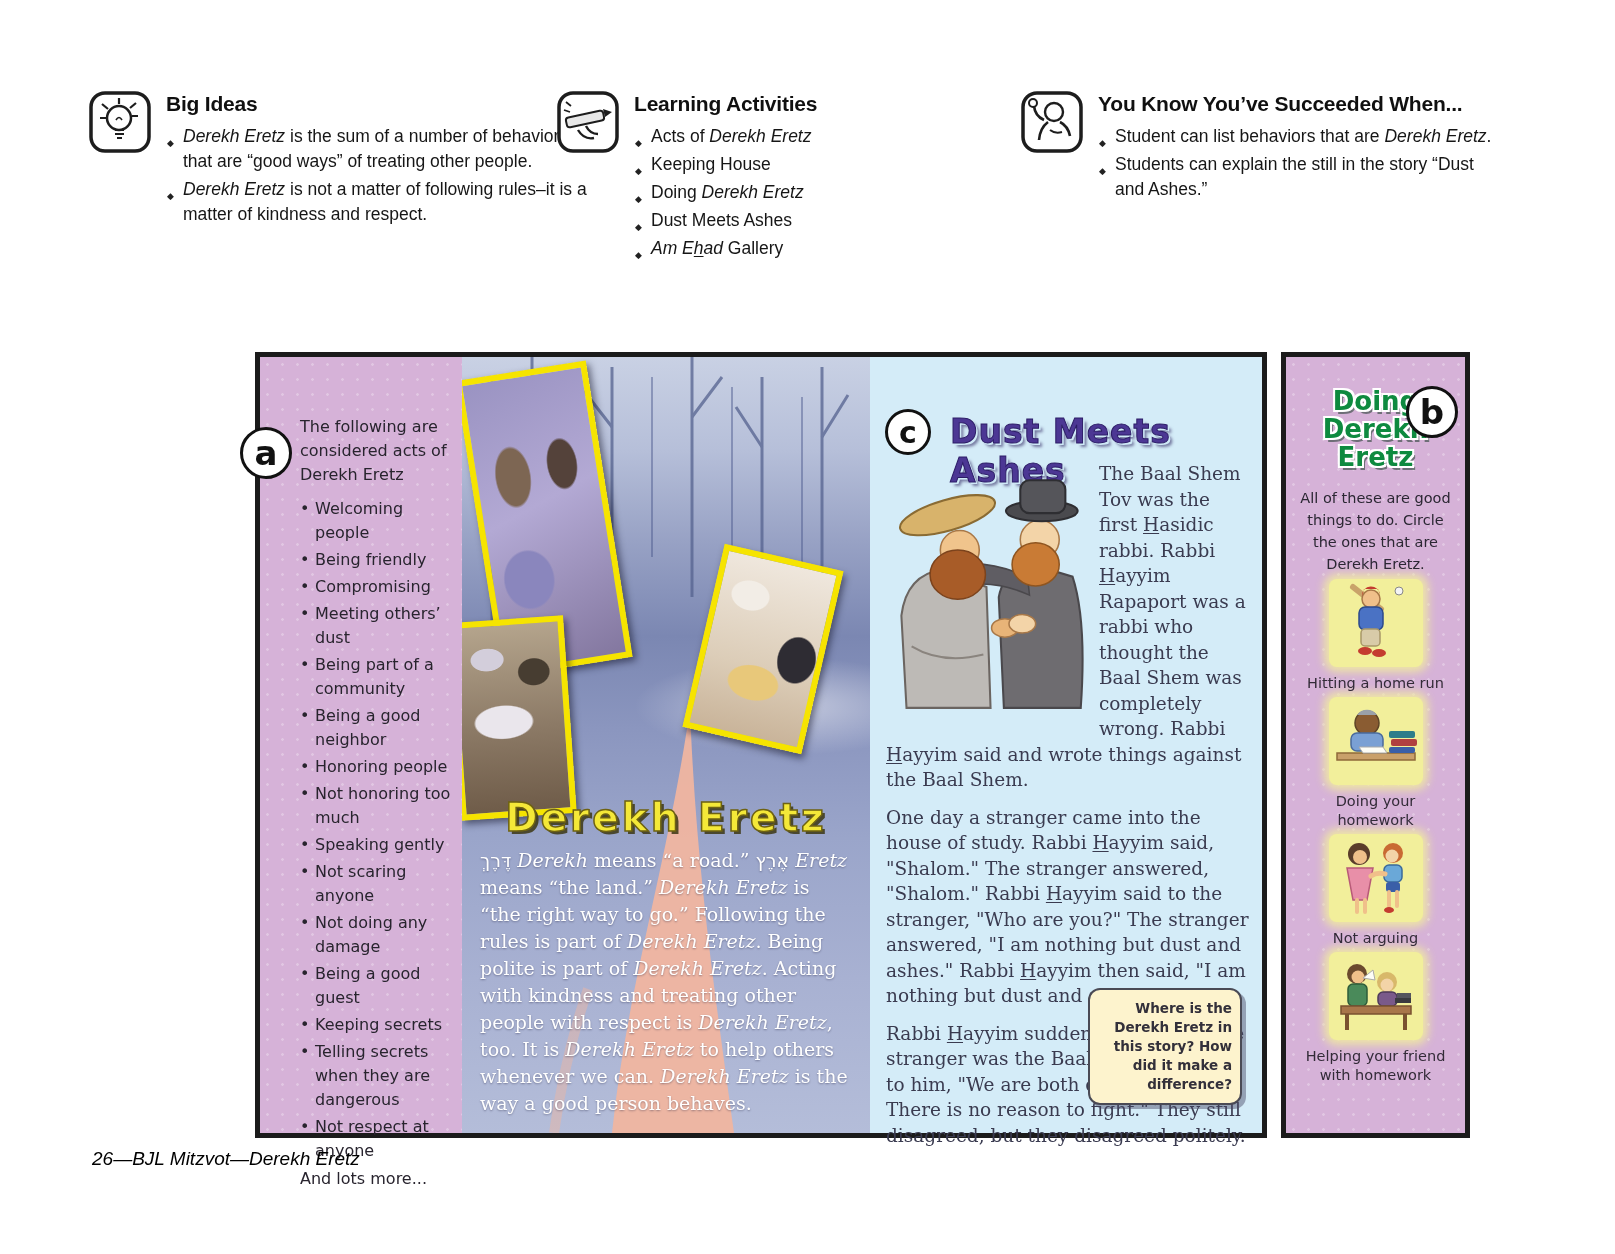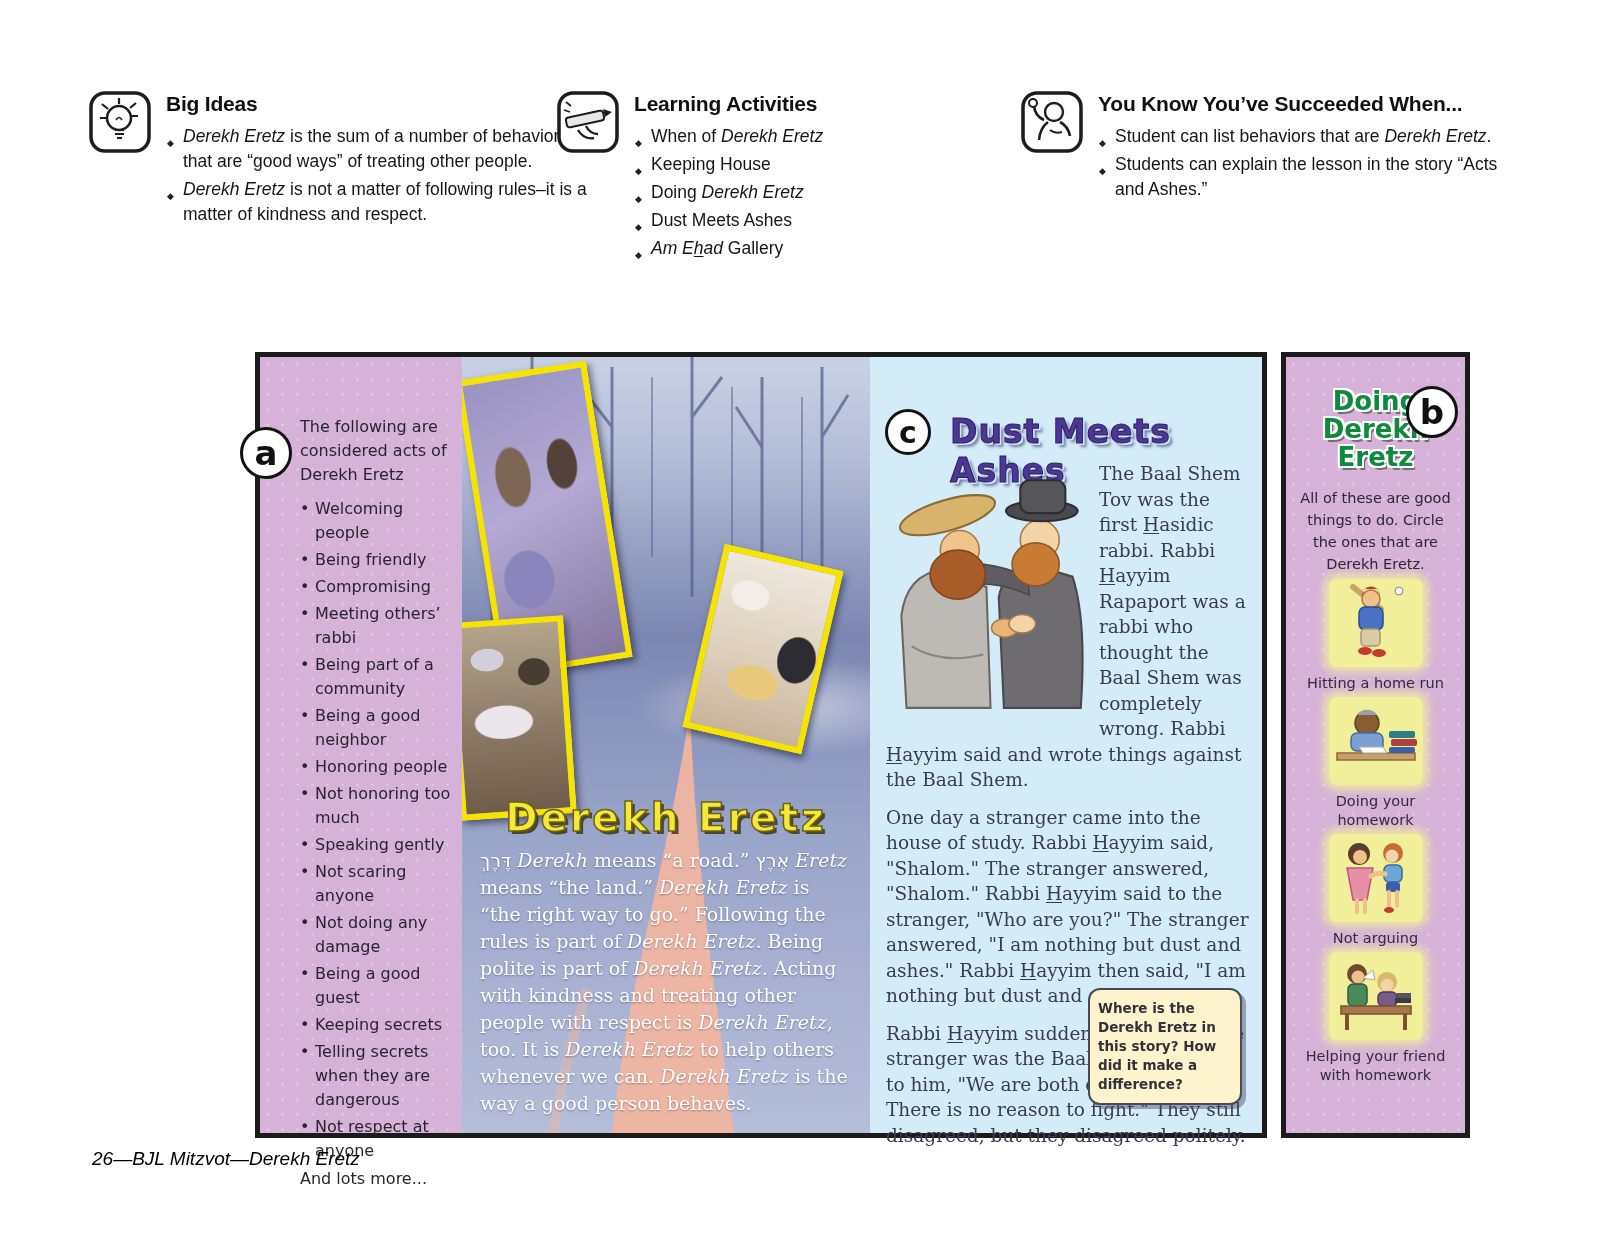--- a/index.html
+++ b/index.html
@@ -74,21 +74,21 @@
   .story-title { position:absolute; left:80px; top:55px; font-family:"DejaVu Sans", sans-serif;
     font-weight:bold; font-size:33px; letter-spacing:1px; color:#4c3794;
     -webkit-text-stroke:1px #2c1c66;
     text-shadow:2px 2px 0 #cfeaf7, 4px 4px 3px rgba(40,30,90,.55); }
   .story-body { position:absolute; left:16px; top:104px; width:364px;
     font-family:"DejaVu Serif", serif; font-size:18.5px; line-height:25.5px; color:#3a3b50; }
   .story-body p { margin-bottom:12px; }
   .rabbis { float:left; width:205px; height:250px; margin:4px 8px 4px 0; }
   .note-box { position:absolute; right:20px; bottom:28px; width:154px; background:#fdf3cd;
     border:2.5px solid #4a4a55; border-radius:12px; box-shadow:4px 4px 0 rgba(70,70,100,.45);
-    padding:9px 8px; text-align:left; font-family:"DejaVu Sans", sans-serif;
+    padding:9px 8px; text-align:right; font-family:"DejaVu Sans", sans-serif;
     font-size:13.5px; line-height:19px; font-weight:bold; color:#33303a; }
 
   
   .doing-box { position:absolute; left:1281px; top:352px; width:189px; height:786px;
     border:5px solid #1b1b1b; background:#d6b2d8;
     background-image:radial-gradient(rgba(255,255,255,.28) 1px, transparent 1.6px);
     background-size:15px 15px; padding-top:30px; }
   .doing-title { width:130px; margin:0 auto; text-align:center;
     font-family:"DejaVu Sans", sans-serif; font-weight:bold; font-size:26px; line-height:28px; color:#0e8a3f;
     text-shadow:-2px -2px 0 #fff, 2px -2px 0 #fff, -2px 2px 0 #fff, 2px 2px 0 #fff, 3px 4px 0 rgba(25,55,40,.55); }
@@ -141,21 +141,21 @@
         <rect x="3" y="3" width="58" height="58" rx="14" fill="#fff" stroke="#1d1d1d" stroke-width="3.5"></rect>
         <rect x="10" y="24" width="38" height="10" rx="3" transform="rotate(-12 29 29)" fill="#e8e8e8" stroke="#1d1d1d" stroke-width="2"></rect>
         <path d="M47 19 l9 3 -7 5 z" fill="#1d1d1d"></path>
         <path d="M22 40 q6 10 16 8 M30 36 q4 8 12 8" stroke="#1d1d1d" stroke-width="2.4" fill="#fff"></path>
         <path d="M10 12 l5 4 M8 20 l6 2" stroke="#1d1d1d" stroke-width="1.8"></path>
       </svg>
     </div>
     <div class="top-content">
       <h2>Learning Activities</h2>
       <ul>
-        <li><span><span>When of </span><span class="seg-i">Derekh Eretz</span></span></li>
+        <li><span><span>Acts of </span><span class="seg-i">Derekh Eretz</span></span></li>
         <li><span><span>Keeping House</span></span></li>
         <li><span><span>Doing </span><span class="seg-i">Derekh Eretz</span></span></li>
         <li><span><span>Dust Meets Ashes</span></span></li>
         <li><span><span class="seg-i">Am E</span><span class="seg-i seg-u">h</span><span class="seg-i">ad</span><span> Gallery</span></span></li>
       </ul>
     </div>
   </section>
 
   <section class="top-block" id="succeeded">
     <div class="sketch-icon">
@@ -165,34 +165,34 @@
         <path d="M28 32 q-8 6 -9 18 M40 32 q8 4 10 14" stroke="#1d1d1d" stroke-width="2.6" fill="none"></path>
         <path d="M24 30 q-9 -4 -10 -14" stroke="#1d1d1d" stroke-width="2.6" fill="none"></path>
         <circle cx="13" cy="13" r="4" fill="#fff" stroke="#1d1d1d" stroke-width="2"></circle>
         <path d="M30 40 q5 4 12 2" stroke="#1d1d1d" stroke-width="2" fill="none"></path>
       </svg>
     </div>
     <div class="top-content">
       <h2>You Know You’ve Succeeded When...</h2>
       <ul>
         <li><span><span>Student can list behaviors that are </span><span class="seg-i">Derekh Eretz</span><span>.</span></span></li>
-        <li><span><span>Students can explain the lesson in the story “Acts and Ashes.”</span></span></li>
+        <li><span><span>Students can explain the still in the story “Dust and Ashes.”</span></span></li>
       </ul>
     </div>
   </section>
 
   <section class="main-box">
 
     <div class="panel acts-panel">
       <p class="acts-intro">The following are considered acts of Derekh Eretz</p>
       <ul class="acts-list">
         <li>Welcoming people</li>
         <li>Being friendly</li>
         <li>Compromising</li>
-        <li>Meeting others’ rabbi</li>
+        <li>Meeting others’ dust</li>
         <li>Being part of a community</li>
         <li>Being a good neighbor</li>
         <li>Honoring people</li>
         <li>Not honoring too much</li>
         <li>Speaking gently</li>
         <li>Not scaring anyone</li>
         <li>Not doing any damage</li>
         <li>Being a good guest</li>
         <li>Keeping secrets</li>
         <li>Telling secrets when they are dangerous</li>

